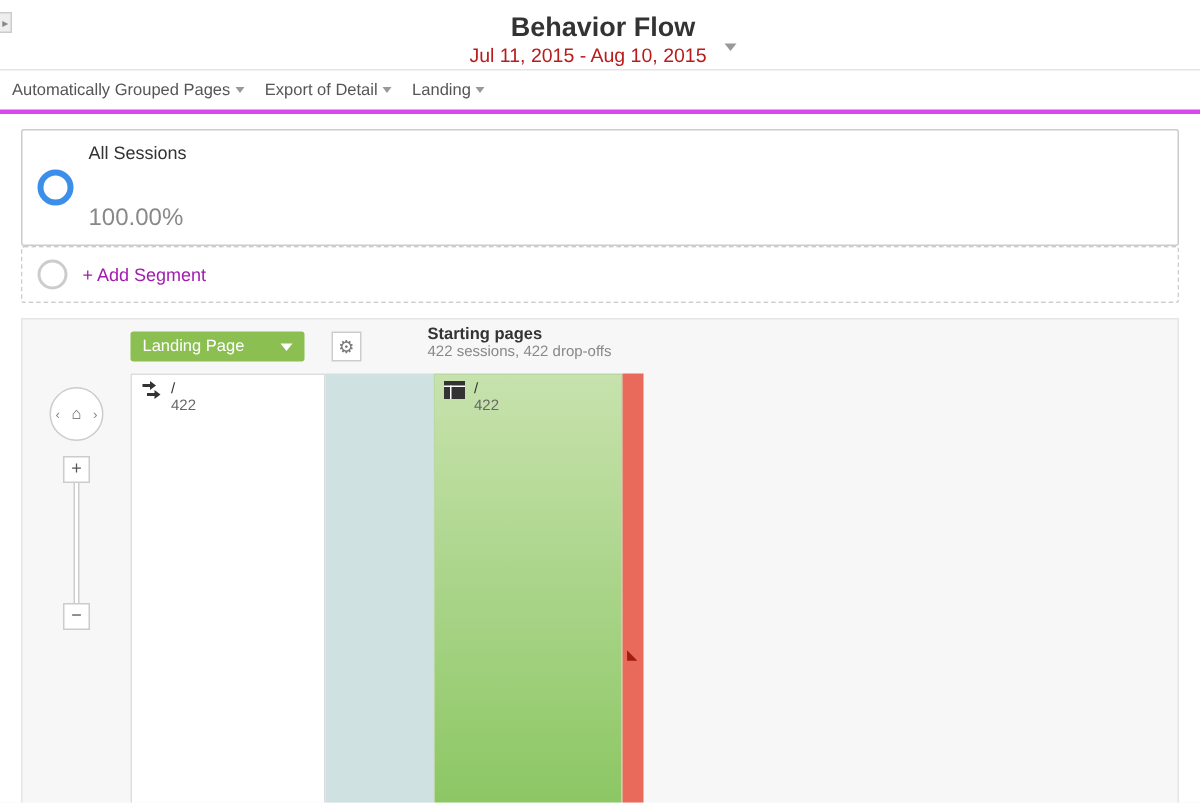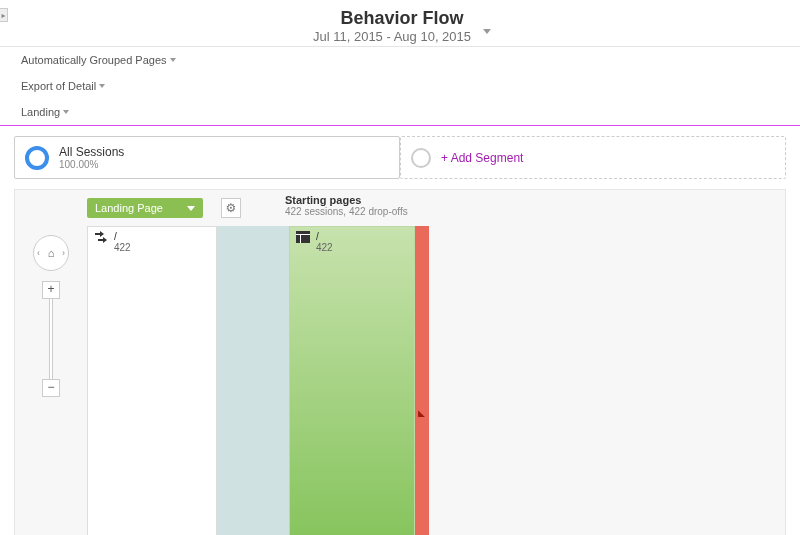--- a/index.html
+++ b/index.html
@@ -21,57 +21,57 @@
       border-bottom: 1px solid #e5e5e5;
       flex-direction: column;
     }
     .page-title {
       font-size: 18px;
       font-weight: bold;
       color: #333;
     }
     .date-range {
       font-size: 13px;
-      color: #737373;
+      color: #b91c1c;
       display: flex;
       align-items: flex-start;
       gap: 8px;
       cursor: pointer;
     }
     .arrow-down {
       width: 0; height: 0;
       border-left: 4px solid transparent;
       border-right: 4px solid transparent;
       border-top: 5px solid #999;
       margin-left: 4px;
     }
     .toolbar {
       display: flex;
       gap: 14px;
-      padding: 7px 21px;
-      border-bottom: 1px solid #d946ef;
+      padding: 7px 8px;
+      border-bottom: 3px solid #d946ef;
       font-size: 11px;
       color: #555;
-      flex-direction: column;
     }
     .toolbar-item {
       display: flex;
       align-items: center;
       gap: 3px;
       cursor: pointer;
     }
     .tiny-arrow {
       width: 0; height: 0;
       border-left: 3px solid transparent;
       border-right: 3px solid transparent;
       border-top: 4px solid #999;
     }
     .segments-row {
       display: flex;
       padding: 10px 14px;
+      flex-direction: column;
     }
     .segment-card {
       border: 1px solid #ccc;
       border-radius: 2px;
       flex: 1;
       padding: 8px 10px;
       display: flex;
       align-items: center;
       gap: 10px;
     }
@@ -83,21 +83,21 @@
       width: 24px; height: 24px;
       border: 4px solid #3b8eea;
       border-radius: 50%;
     }
     .circle-empty {
       width: 20px; height: 20px;
       border: 2px solid #ccc;
       border-radius: 50%;
     }
     .segment-title { font-size: 12px; color: #333; }
-    .segment-sub { font-size: 10px; color: #888; }
+    .segment-sub { font-size: 16px; color: #888; margin-top: 28px; }
     .flow-area {
       background: #f7f7f7;
       position: relative;
       height: 430px;
       margin: 0 14px;
       border: 1px solid #e5e5e5;
     }
     .zoom-controls {
       position: absolute;
       left: 18px;

